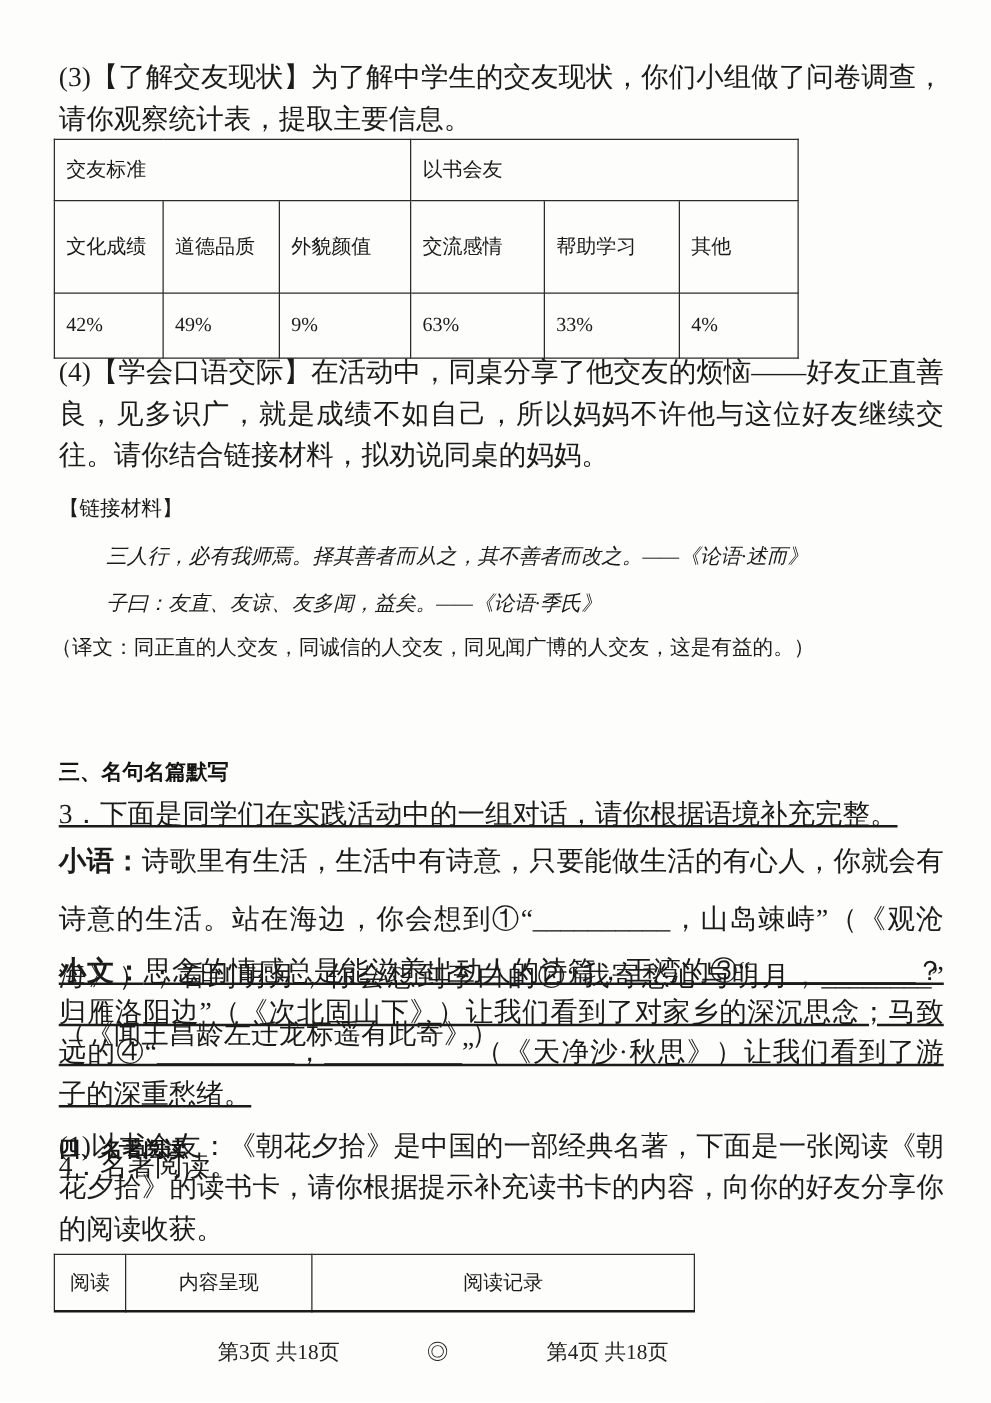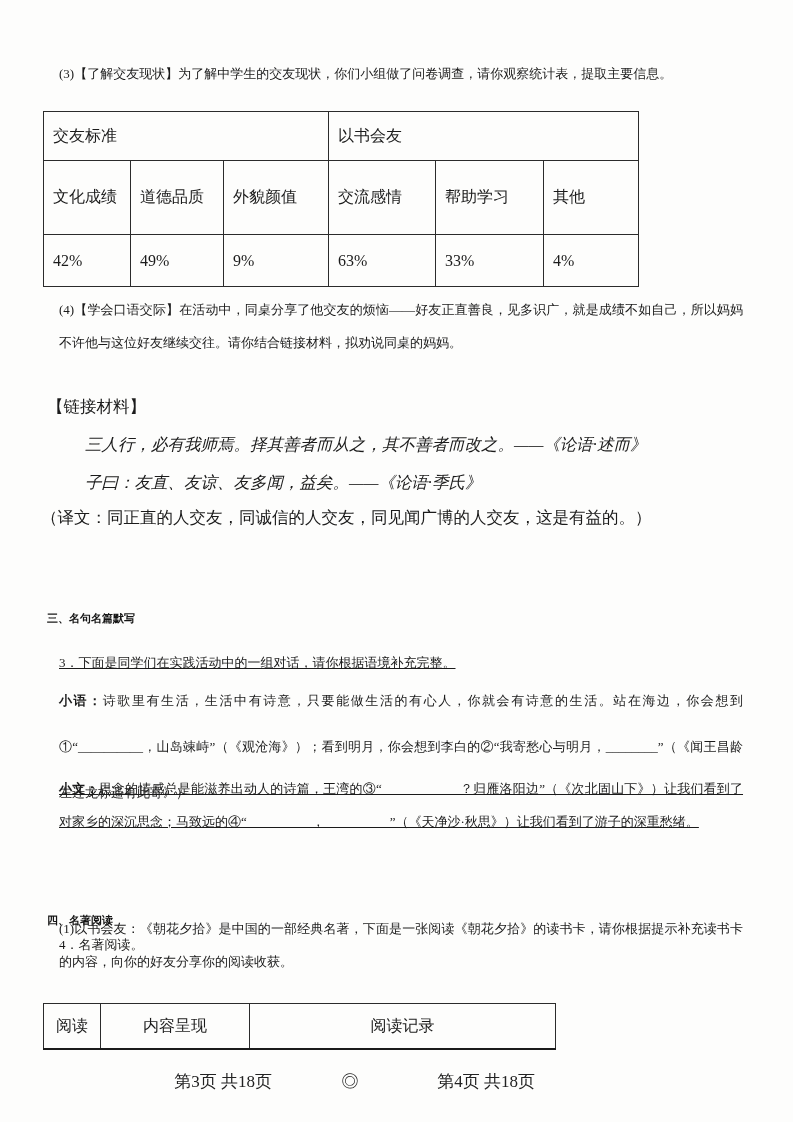--- a/index.html
+++ b/index.html
@@ -14,30 +14,30 @@
   }
   .content {
     position: absolute;
     left: 47px;
     top: 0;
     width: 708px;
     height: 100%;
   }
   .block { position: absolute; left: 0; width: 100%; }
   p.body-text {
-    margin: 12px;
-    font-size: 13px;
+    margin: 0;
+    font-size: 22px;
     line-height: 33px;
     text-align: justify;
   }
   .heading {
     margin: 0;
     font-family: "Liberation Sans", sans-serif;
     font-weight: bold;
-    font-size: 11px;
+    font-size: 17px;
     line-height: 30px;
     color: #141414;
   }
   .inline-label {
     font-family: "Liberation Sans", sans-serif;
     font-weight: bold;
   }
   .quote-line {
     margin: 0;
     font-size: 16.5px;

